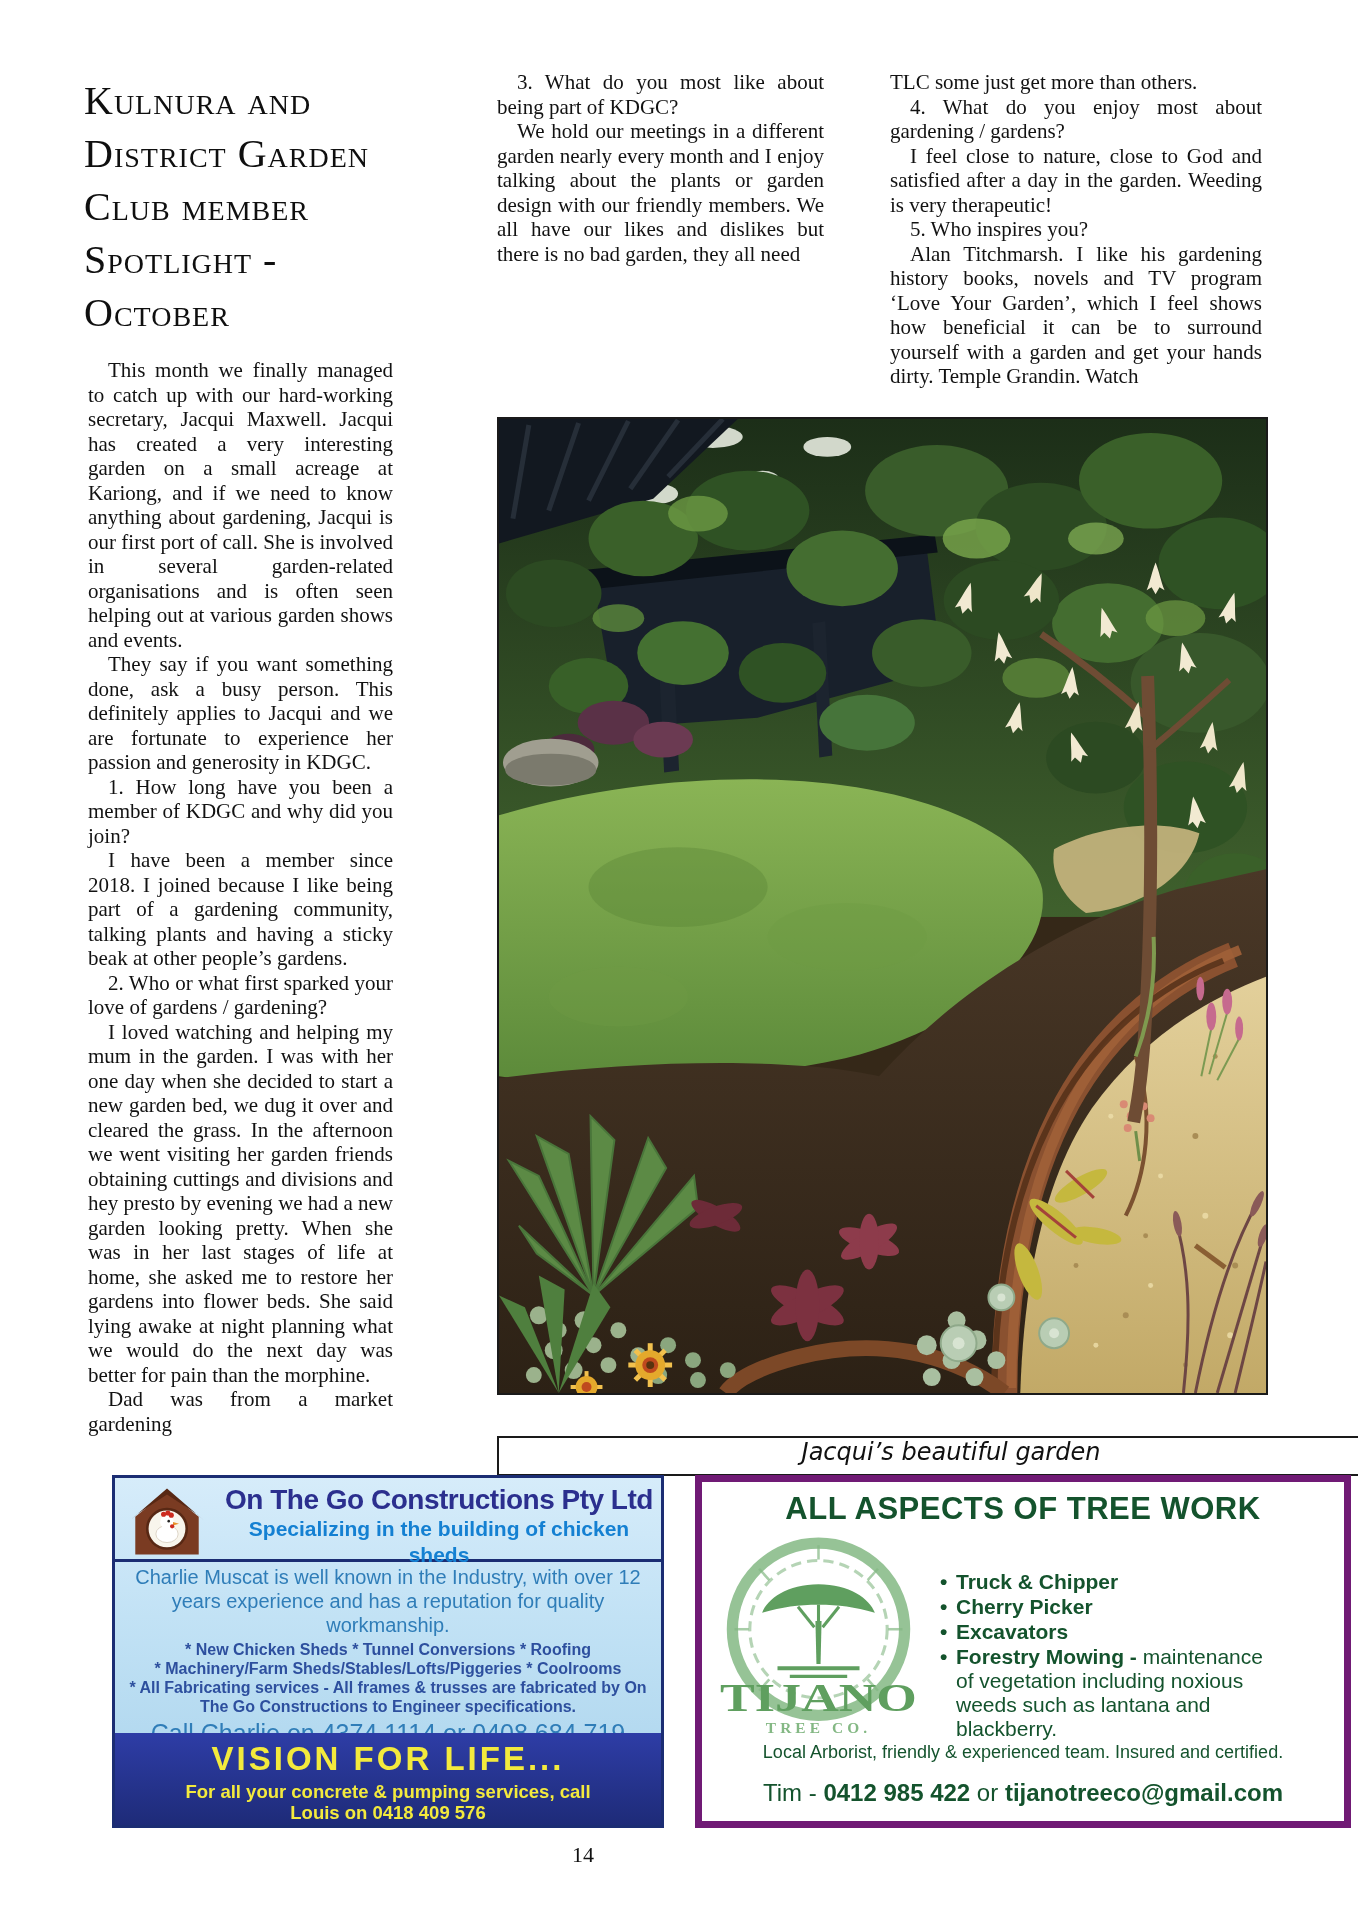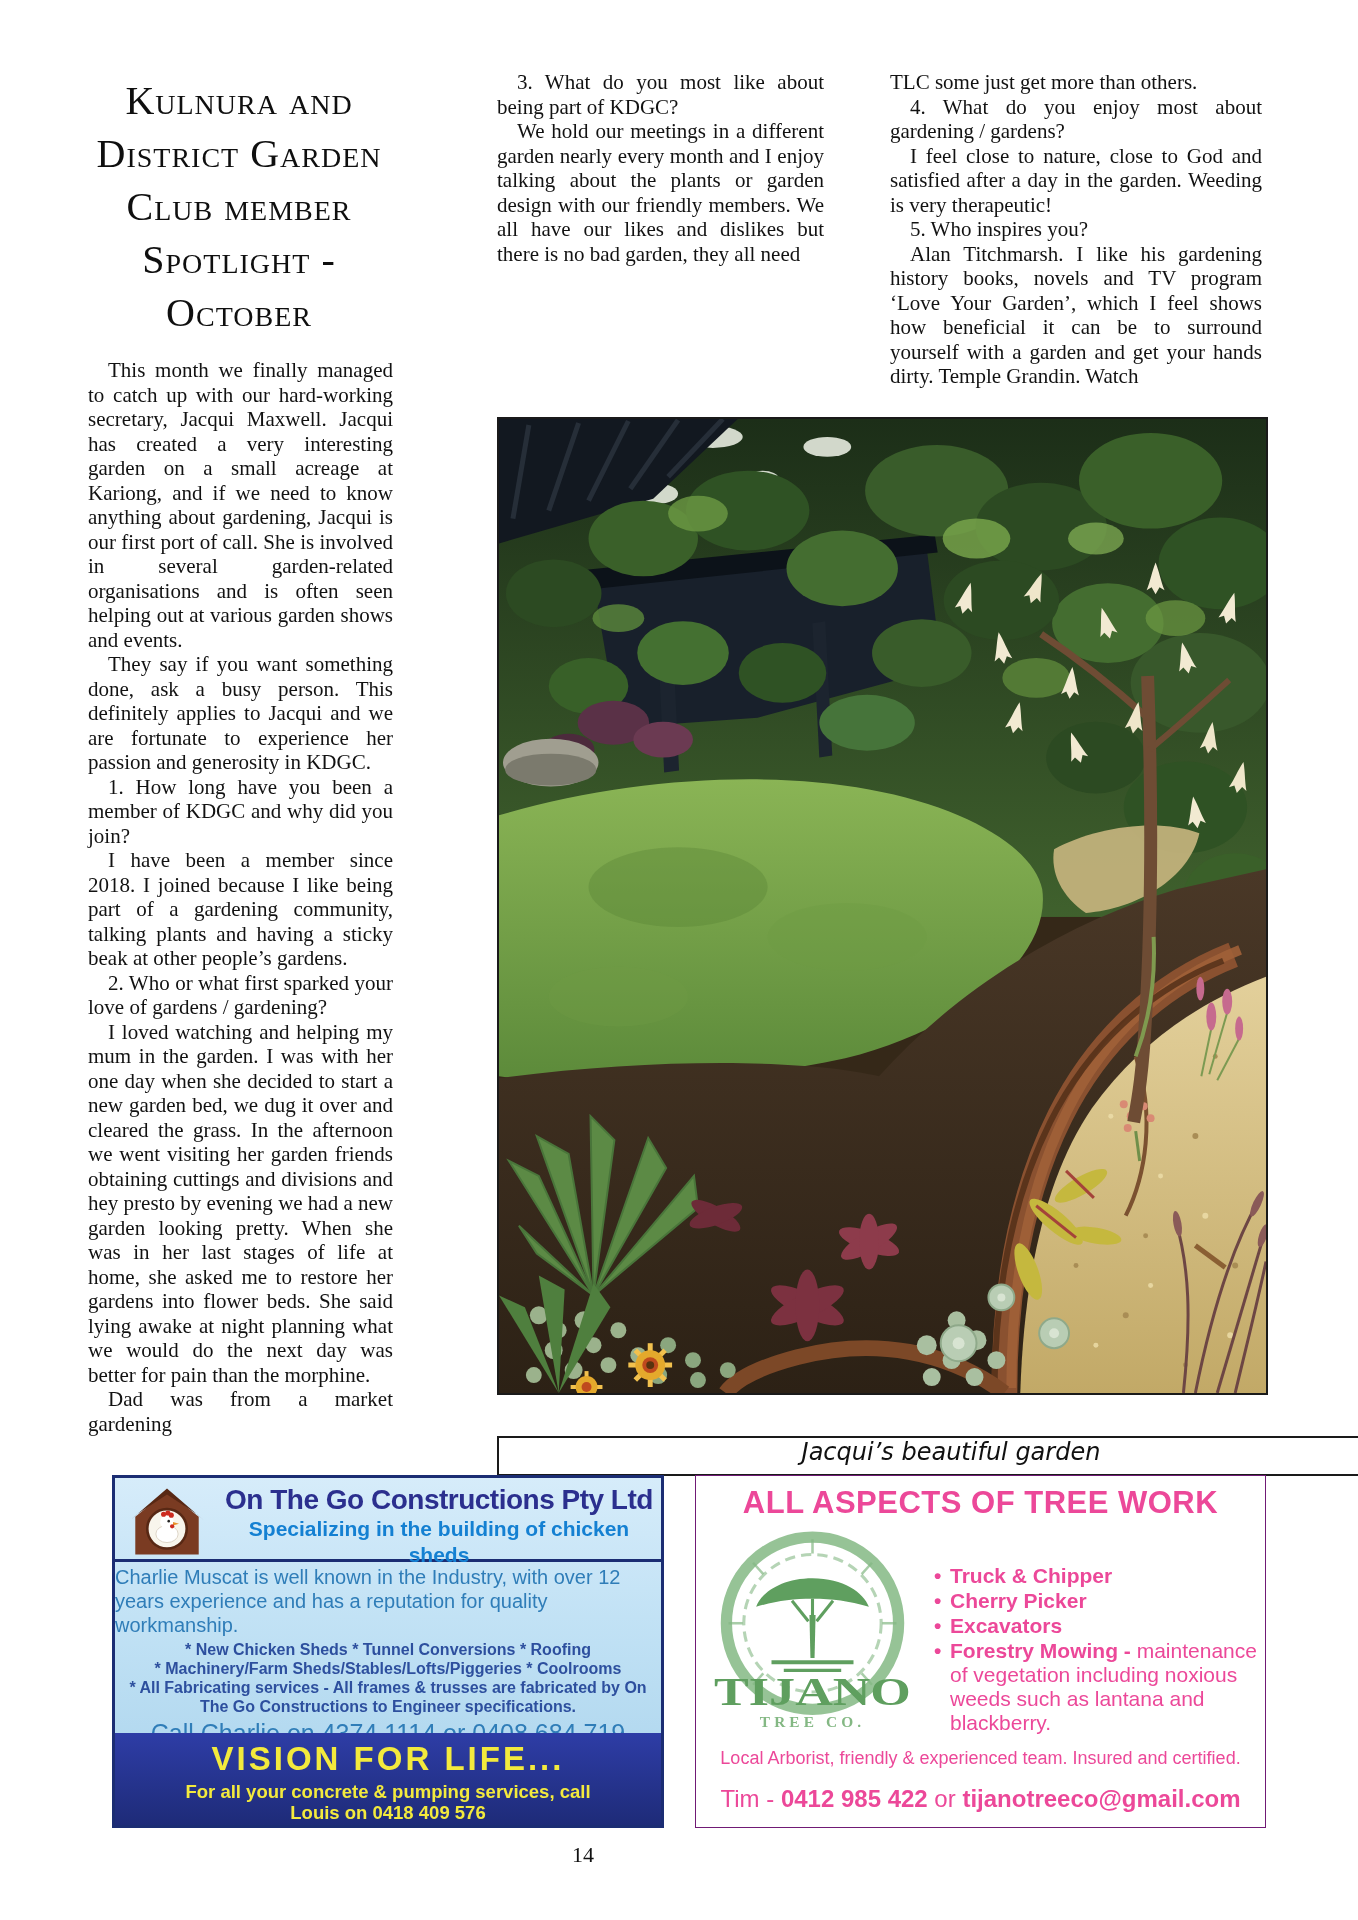--- a/index.html
+++ b/index.html
@@ -1,20 +1,20 @@
 <!DOCTYPE html>
 <html><head>
 <meta charset="utf-8">
 <style>
   html,body{margin:0;padding:0;background:#e8e8e8;}
   .page{position:relative;width:1358px;height:1920px;background:#ffffff;margin:0 auto;
         font-family:"Liberation Serif",serif;color:#141414;overflow:hidden;}
 
   
-  .article-title{position:absolute;left:84px;top:74px;width:310px;text-align:center;
+  .article-title{position:absolute;left:84px;top:74px;width:310px;
     font-variant:small-caps;font-size:40px;line-height:53px;color:#0f0f0f;letter-spacing:1px;}
   .article-title div{white-space:nowrap;}
 
   
   .col{position:absolute;text-align:justify;font-size:21px;line-height:24.5px;color:#121212;}
   .col p{margin:0;text-indent:20px;}
   .gap-above{margin-top:25px;}
   #col1{left:88px;top:358px;width:305px;}
   #col2{left:497px;top:70px;width:327px;}
   #col3{left:890px;top:70px;width:372px;}
@@ -32,32 +32,32 @@
   #ad-constructions{position:absolute;left:112px;top:1475px;width:552px;height:353px;
     border:3px solid #1b2d73;box-sizing:border-box;overflow:hidden;
     background:linear-gradient(180deg,#d6ecfa 0%,#c2e2f5 40%,#a9d3ec 100%);
     font-family:"Liberation Sans",sans-serif;}
   .adc-head{position:relative;height:76px;}
   .adc-logo{position:absolute;left:8px;top:3px;width:88px;height:72px;}
   .adc-titles{margin-left:102px;text-align:center;}
   .adc-title{font-size:28px;font-weight:bold;color:#2b2f8e;line-height:33px;margin-top:5px;letter-spacing:-0.5px;}
   .adc-sub{font-size:21px;font-weight:bold;color:#1480d2;line-height:26px;}
   .adc-rule{height:3px;background:#1b2d73;}
-  .adc-intro{font-size:20px;line-height:24px;color:#2f7db8;text-align:left;margin-top:3px;}
+  .adc-intro{font-size:20px;line-height:24px;color:#2f7db8;text-align:center;margin-top:3px;}
   .adc-services{font-size:16px;line-height:19px;font-weight:bold;color:#2d4f9e;text-align:center;margin-top:3px;}
   .adc-call{font-size:25px;color:#2f7db8;text-align:center;margin-top:3px;}
   .adc-vision{position:absolute;left:0;right:0;bottom:0;height:92px;text-align:center;
     background:linear-gradient(180deg,#2e3da6 0%,#1e2b78 100%);color:#f3ea3d;}
   .vision-title{font-size:33px;font-weight:bold;letter-spacing:3px;margin-top:7px;}
   .vision-sub{font-size:18.5px;font-weight:bold;line-height:21px;max-width:430px;margin:3px auto 0;}
 
   
-  #ad-tree{position:absolute;left:695px;top:1475px;width:571px;height:353px;
-    border:1px solid #701a75;box-sizing:border-box;background:#ffffff;
-    font-family:"Liberation Sans",sans-serif;color:#ec4899;}
+  #ad-tree{position:absolute;left:695px;top:1475px;width:656px;height:353px;
+    border:7px solid #701a75;box-sizing:border-box;background:#ffffff;
+    font-family:"Liberation Sans",sans-serif;color:#14532d;}
   .adt-header{text-align:center;font-size:31px;font-weight:bold;margin-top:9px;letter-spacing:0.5px;}
   .adt-logo{position:absolute;left:14px;top:52px;width:205px;height:212px;}
   .adt-bullets{position:absolute;left:228px;top:80px;width:326px;margin:8px;padding:0;list-style:none;}
   .adt-bullets li{position:relative;padding-left:18px;font-size:21px;line-height:24px;margin-bottom:1px;}
   .adt-bullets li::before{content:"\2022";position:absolute;left:2px;font-weight:bold;}
   .b{font-weight:bold;}
   .adt-note{position:absolute;left:0;right:0;bottom:58px;text-align:center;font-size:18px;}
   .adt-contact{position:absolute;left:0;right:0;bottom:14px;text-align:center;font-size:24px;}
 
   

